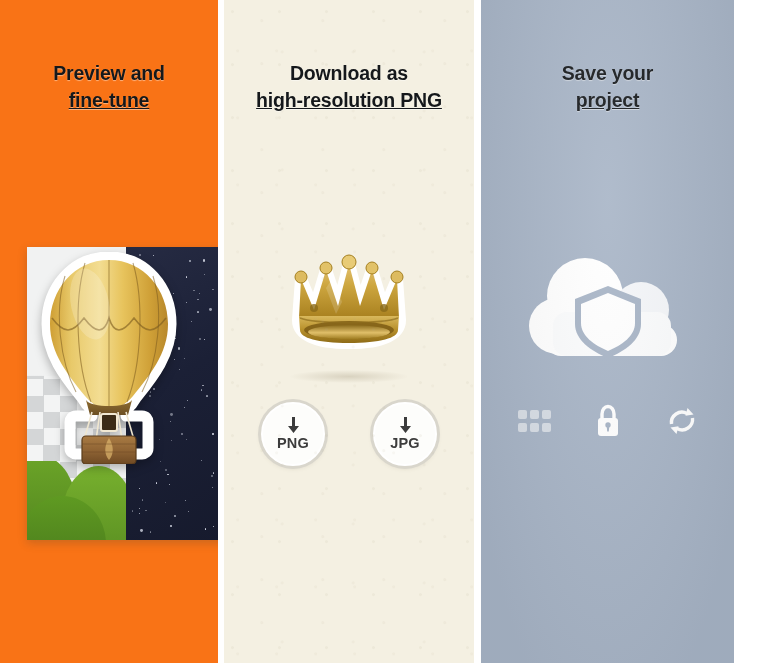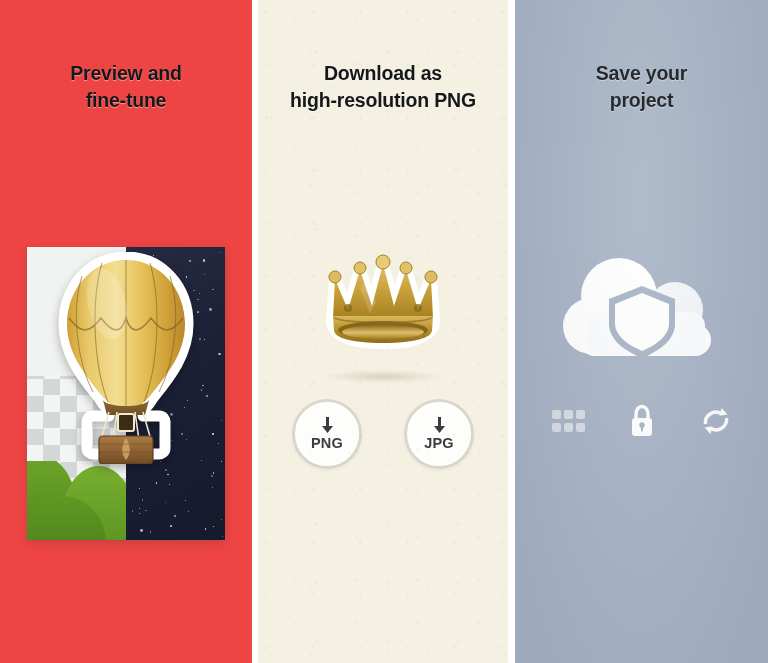--- a/index.html
+++ b/index.html
@@ -5,21 +5,21 @@
   * { box-sizing: border-box; margin: 0; padding: 0; }
   html, body {
     width: 768px; height: 663px;
     background: #ffffff;
     font-family: "Liberation Sans", sans-serif;
     overflow: hidden;
   }
   .board { position: relative; width: 768px; height: 663px; display: flex; background:#ffffff; }
 
   .panel { position: relative; height: 663px; overflow: hidden; }
-  .panel-1 { width: 252px; background: #ef4444; }
+  .panel-1 { width: 218px; background: #f97316; }
   .gap { width: 6px; background: #ffffff; height: 663px; }
   .panel-2 { width: 250px; background: #f4f0e2; }
   .gap2 { width: 7px; background: #ffffff; height: 663px; }
   .panel-3 { width: 253px; background: #a7b4c6; }
 
   .panel-2::after {
     content:""; position:absolute; inset:0; pointer-events:none;
     background:
       radial-gradient(circle at 18% 22%, rgba(180,170,140,.10) 0 1px, transparent 2px),
       radial-gradient(circle at 62% 48%, rgba(180,170,140,.09) 0 1px, transparent 2px),
@@ -32,21 +32,21 @@
     background: radial-gradient(ellipse at 50% 30%, rgba(255,255,255,.10), rgba(0,0,0,.05) 85%);
   }
 
   .heading {
     position: absolute; left: 0; right: 0; top: 60px;
     text-align: center;
     font-size: 19.5px; font-weight: bold; color: #15181b;
     line-height: 1.38; letter-spacing: -0.2px;
     text-shadow: 0 1px 1px rgba(255,255,255,.45);
   }
-  .heading .l2 { display: block; }
+  .heading .l2 { display: block; text-decoration: underline; }
 
   
   .preview-card {
     position: absolute; left: 27px; top: 247px;
     width: 198px; height: 293px;
     box-shadow: 0 3px 9px rgba(40,60,60,.22);
     overflow: hidden; background:#eee;
   }
   .half { position: absolute; top: 0; height: 100%; }
   .half-light {

